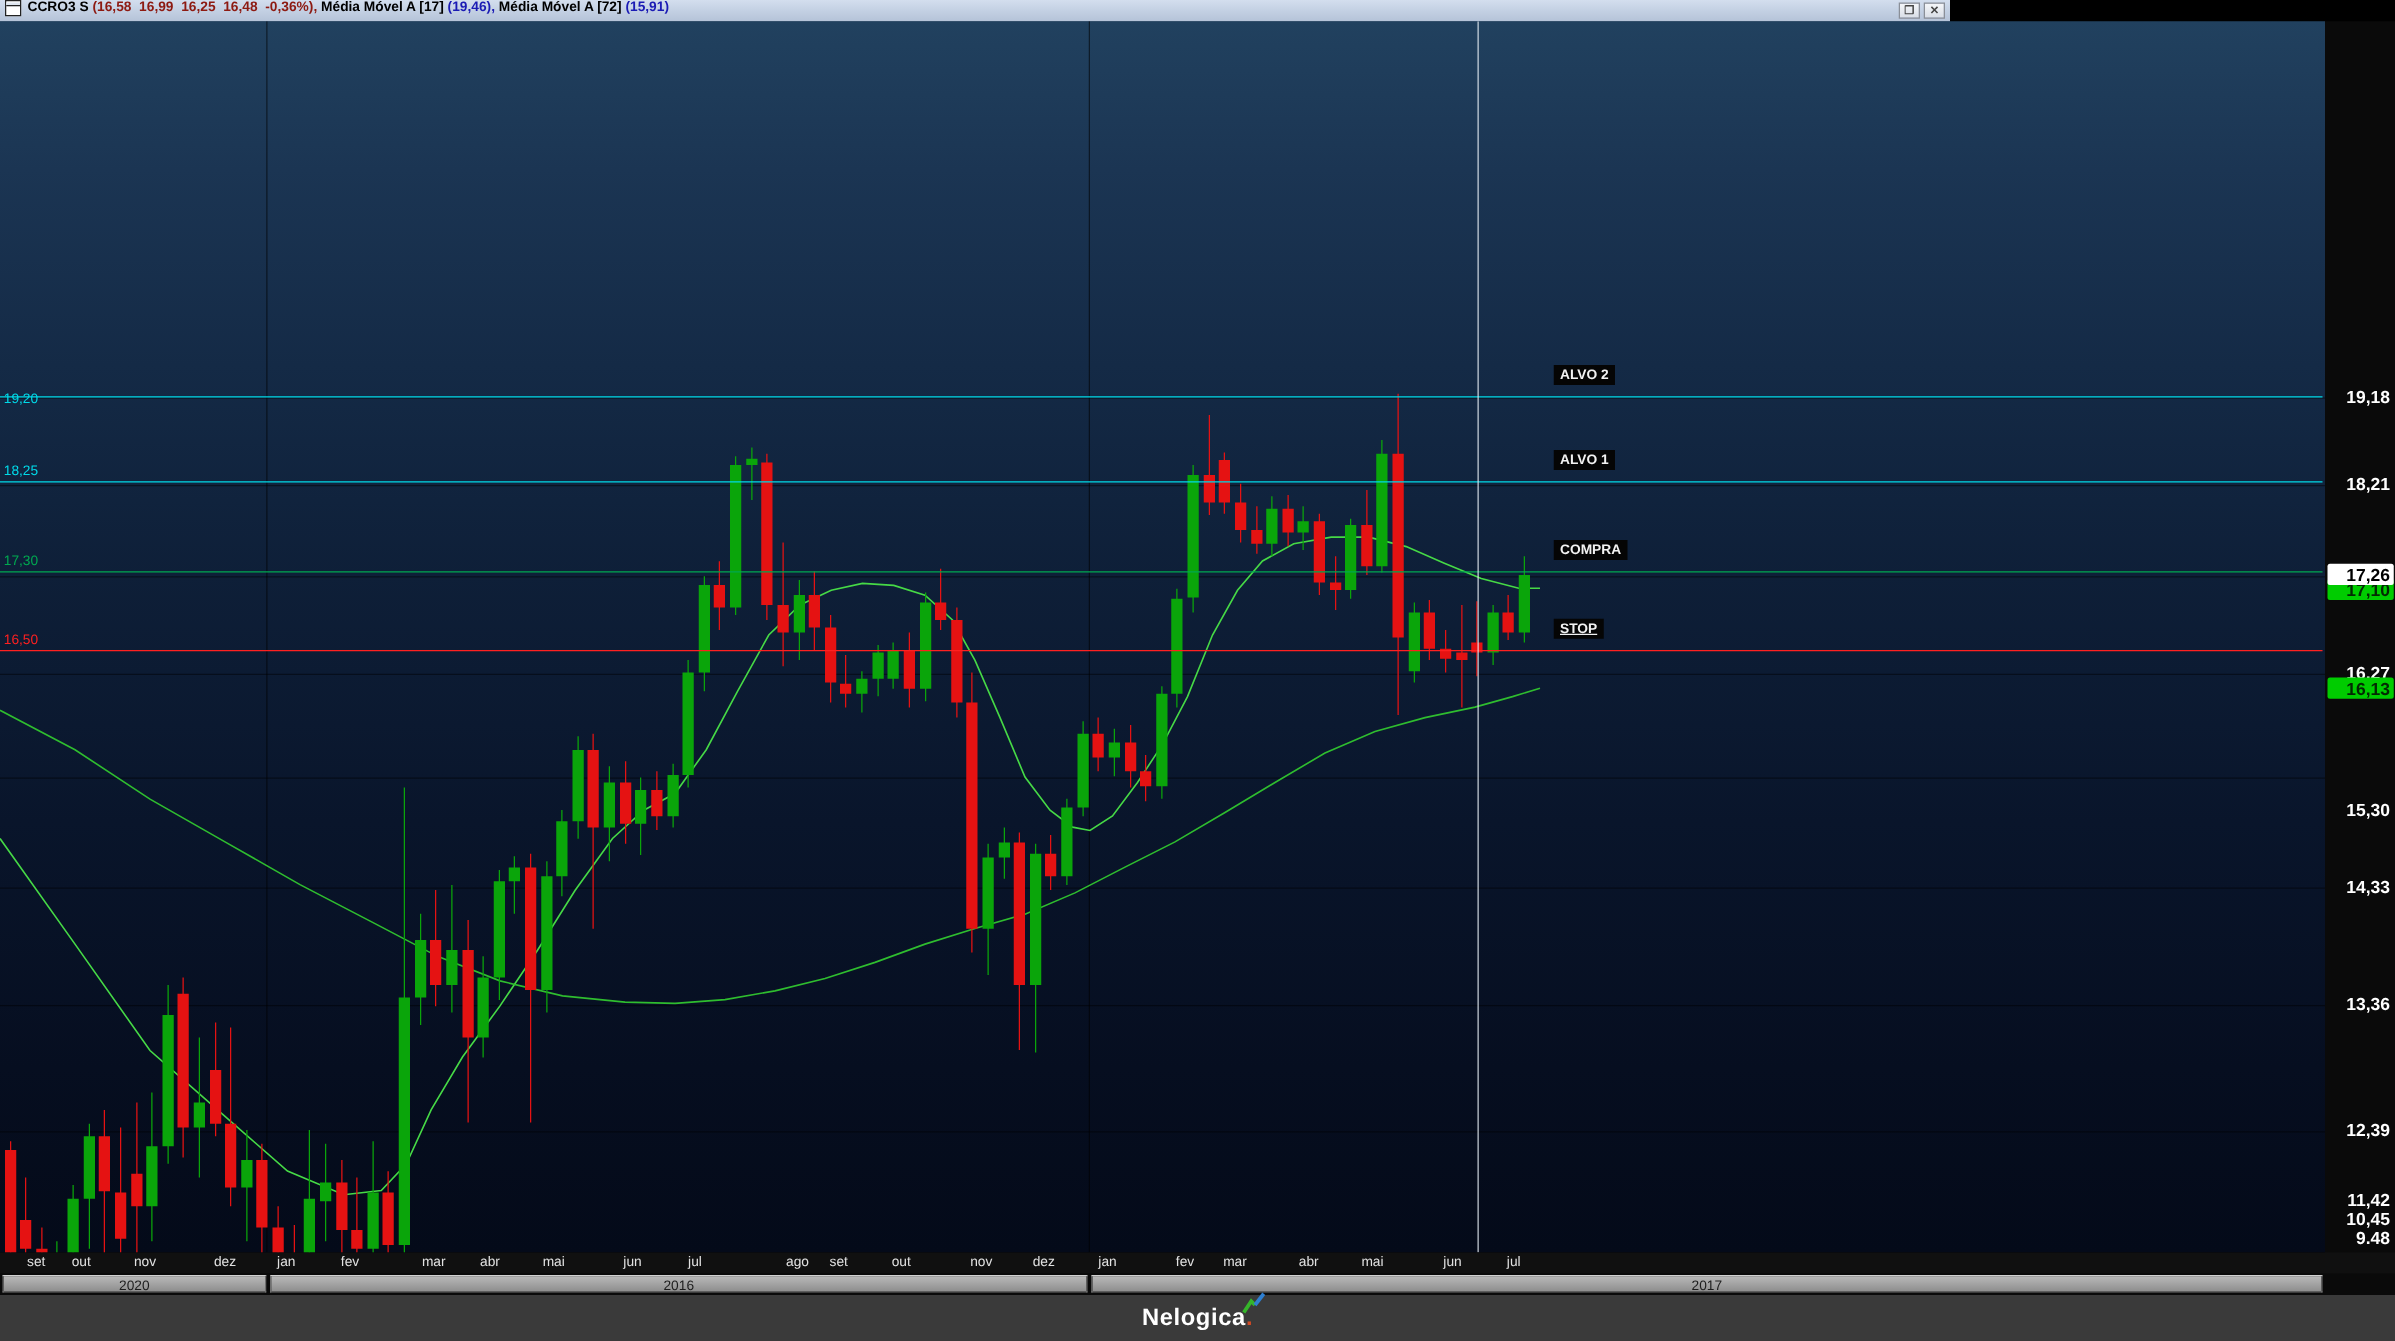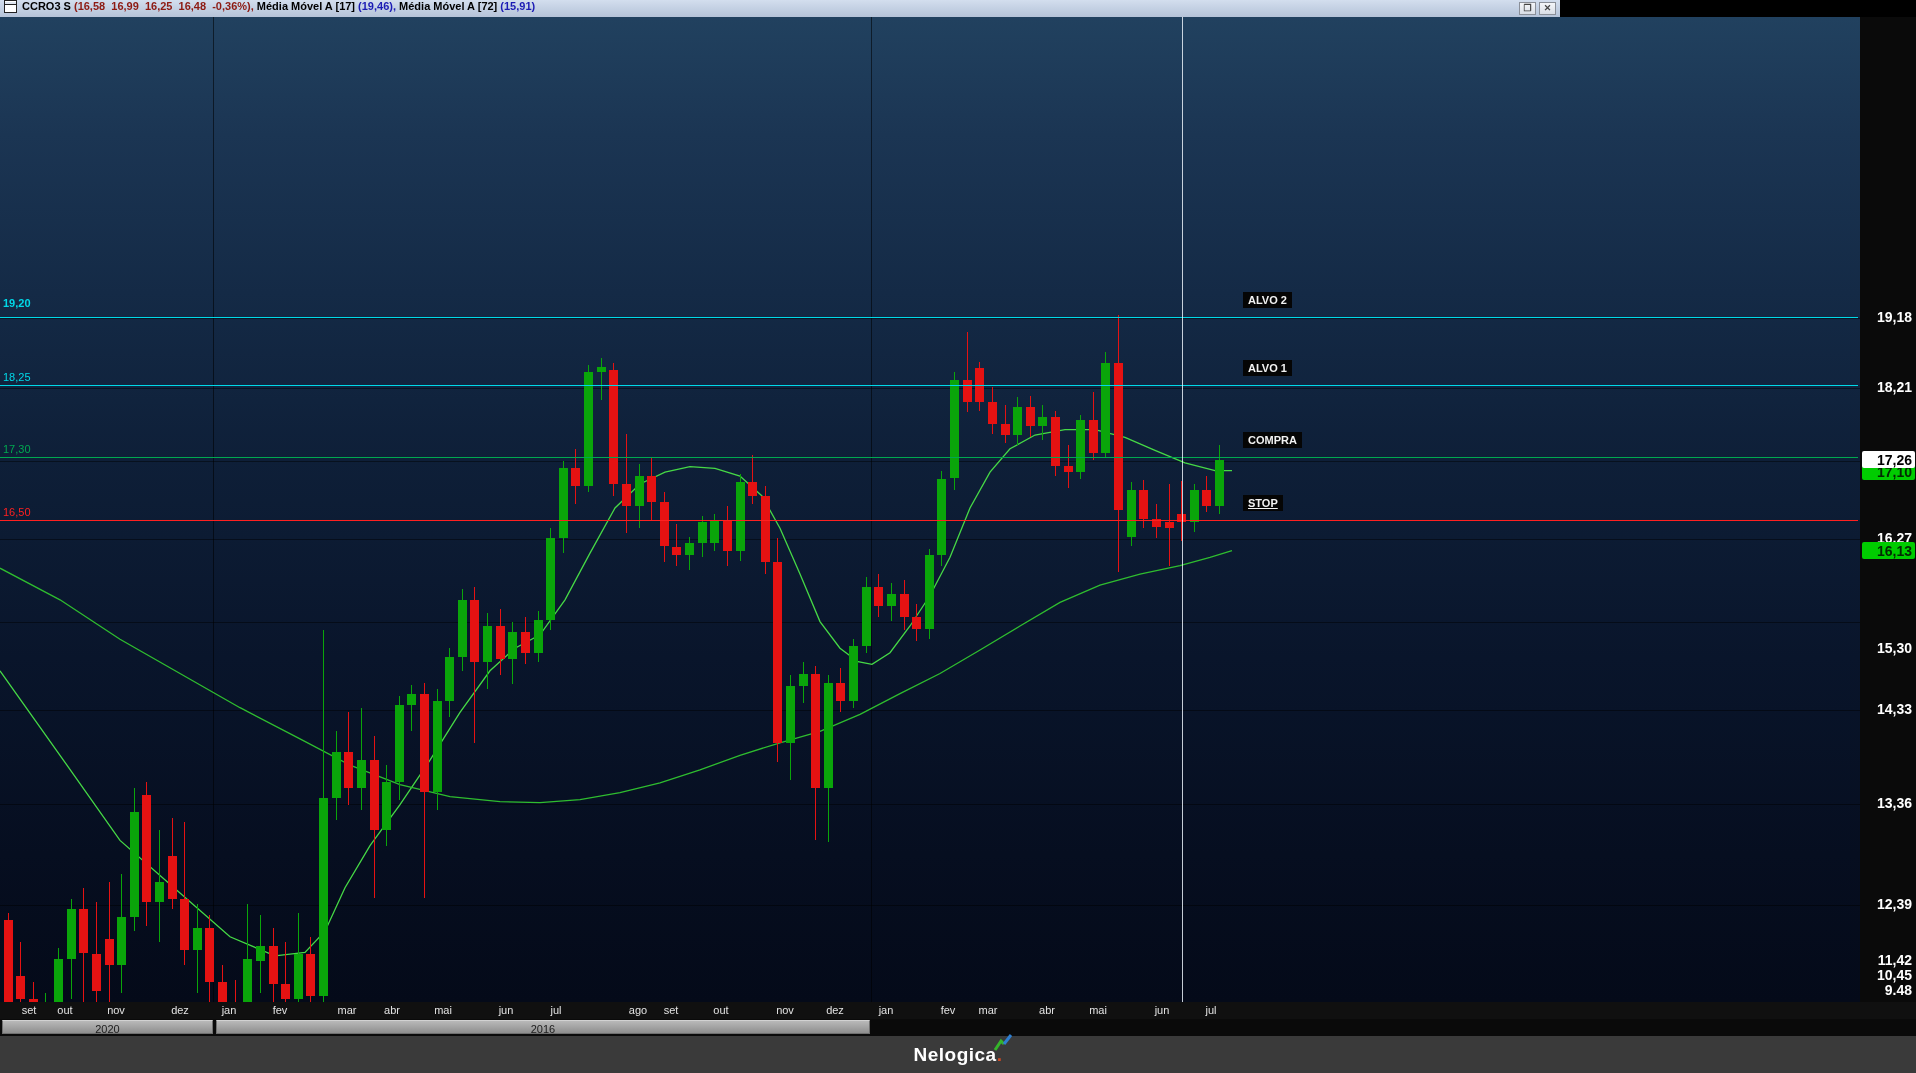--- a/index.html
+++ b/index.html
@@ -273,21 +273,21 @@
     <div class="body down" style="left: 1164.5px; top: 504.8px; height: 6.5px;"></div>
     <div class="wick down" style="left: 1181.2px; top: 463.9px; height: 59.8px;"></div>
     <div class="body down" style="left: 1177.2px; top: 496.7px; height: 8.1px;"></div>
     <div class="wick up" style="left: 1193.8px; top: 467px; height: 48.4px;"></div>
     <div class="body up" style="left: 1189.8px; top: 472.6px; height: 32.2px;"></div>
     <div class="wick down" style="left: 1206.4px; top: 459.1px; height: 35.9px;"></div>
     <div class="body down" style="left: 1202.4px; top: 472.6px; height: 16px;"></div>
     <div class="wick up" style="left: 1219px; top: 428px; height: 68.7px;"></div>
     <div class="body up" style="left: 1215px; top: 442.7px; height: 45.9px;"></div>
     <div class="level-line" style="top: 299.6px; background: rgb(0, 217, 232);"></div>
-    <div class="level-price" style="top: 281px; color: rgb(0, 217, 232); font-weight: bold;">19,20</div>
+    <div class="level-price" style="top: 297px; color: rgb(0, 217, 232);">19,20</div>
     <div class="level-tag" style="top: 274.6px;">ALVO 2</div>
     <div class="level-line" style="top: 367.8px; background: rgb(0, 217, 232);"></div>
     <div class="level-price" style="top: 354.8px; color: rgb(0, 217, 232);">18,25</div>
     <div class="level-tag" style="top: 342.8px;">ALVO 1</div>
     <div class="level-line" style="top: 439.6px; background: rgb(0, 168, 80);"></div>
     <div class="level-price" style="top: 426.6px; color: rgb(0, 168, 80);">17,30</div>
     <div class="level-tag" style="top: 414.6px;">COMPRA</div>
     <div class="level-line" style="top: 503.2px; background: rgb(255, 32, 32);"></div>
     <div class="level-price" style="top: 490.2px; color: rgb(255, 32, 32);">16,50</div>
     <div class="level-tag" style="top: 478.2px; text-decoration: underline;">STOP</div>
@@ -336,20 +336,23 @@
     <div class="month-label" style="left: 1162px;">jun</div>
     <div class="month-label" style="left: 1211px;">jul</div>
   </div>
 <div id="years">
     <div class="year-bar" style="left: 2px; width: 211px;">
       <div class="year-label">2020</div>
     </div>
     <div class="year-bar" style="left: 216px; width: 654px;">
       <div class="year-label">2016</div>
     </div>
+    <div class="year-bar" style="left: 873px; width: 985px;">
+      <div class="year-label">2017</div>
+    </div>
   </div>
 
 <div id="footer">
   <div id="brand">
     <svg width="22" height="22" viewBox="0 0 22 22">
       <polyline points="3,18 9,9 12,12" fill="none" stroke="#35b52a" stroke-width="3"></polyline>
       <polyline points="12,12 19,3" fill="none" stroke="#2e7fd1" stroke-width="3"></polyline>
     </svg><span>Nelogica</span><span class="dot">.</span>
   </div>
 </div>

